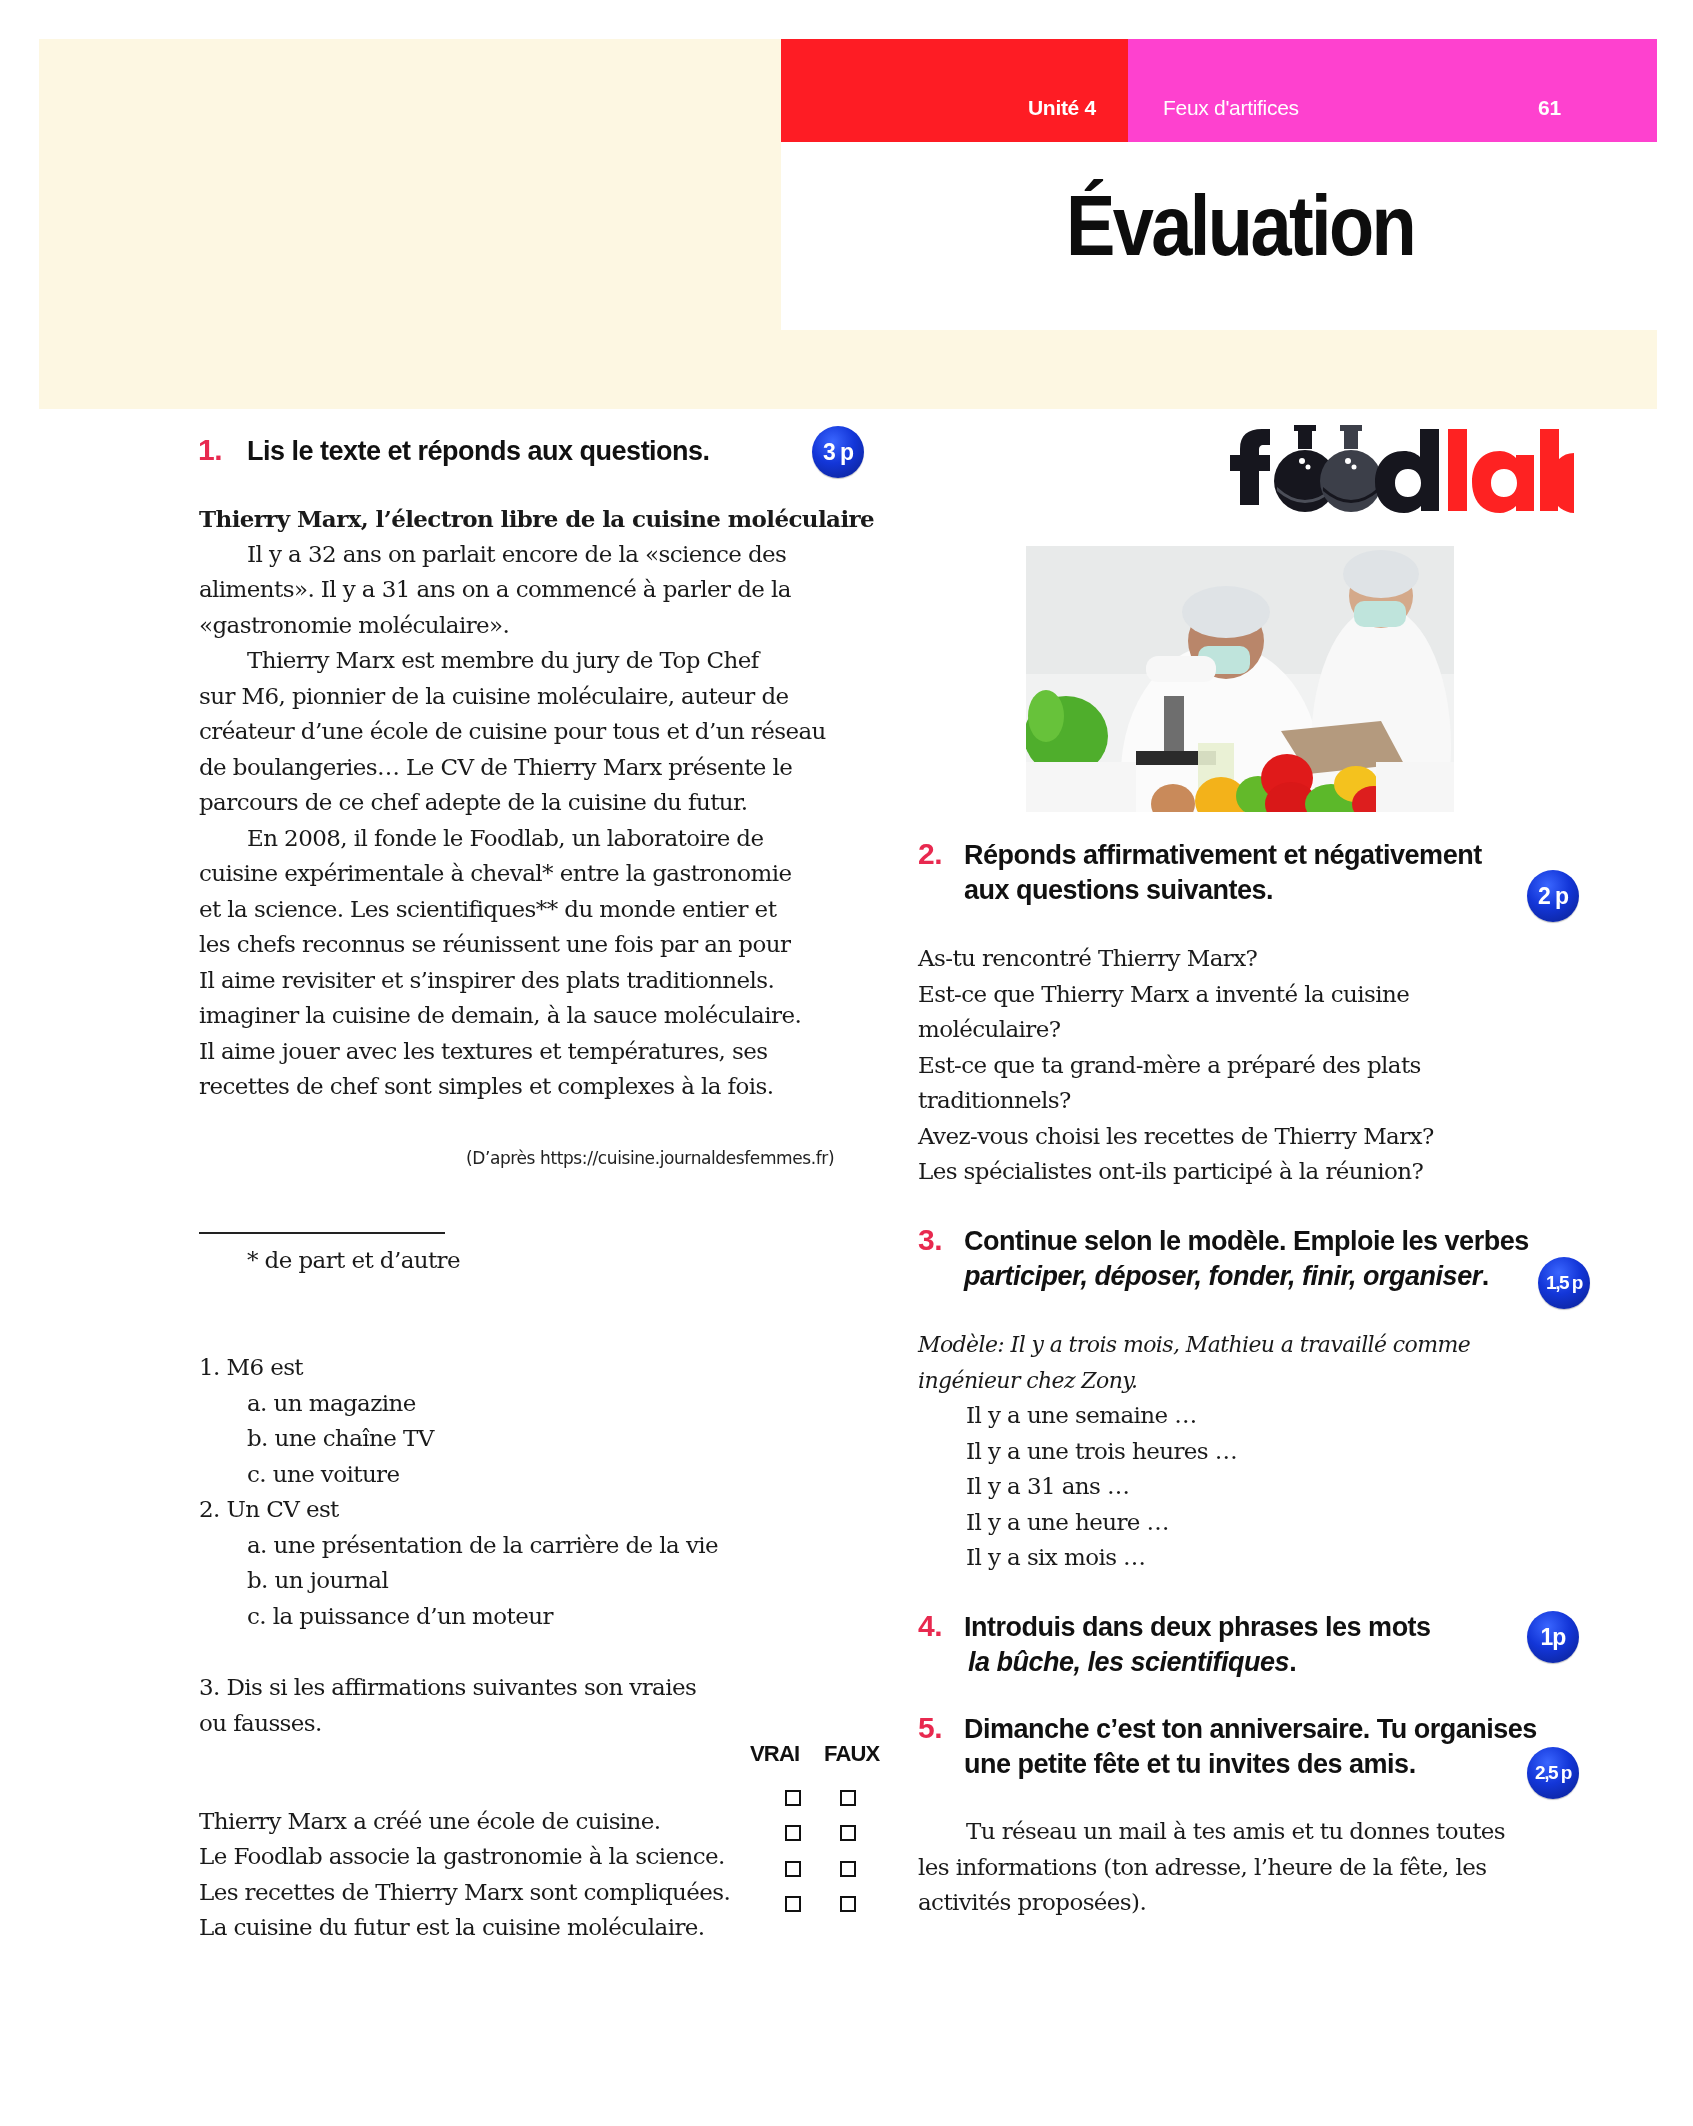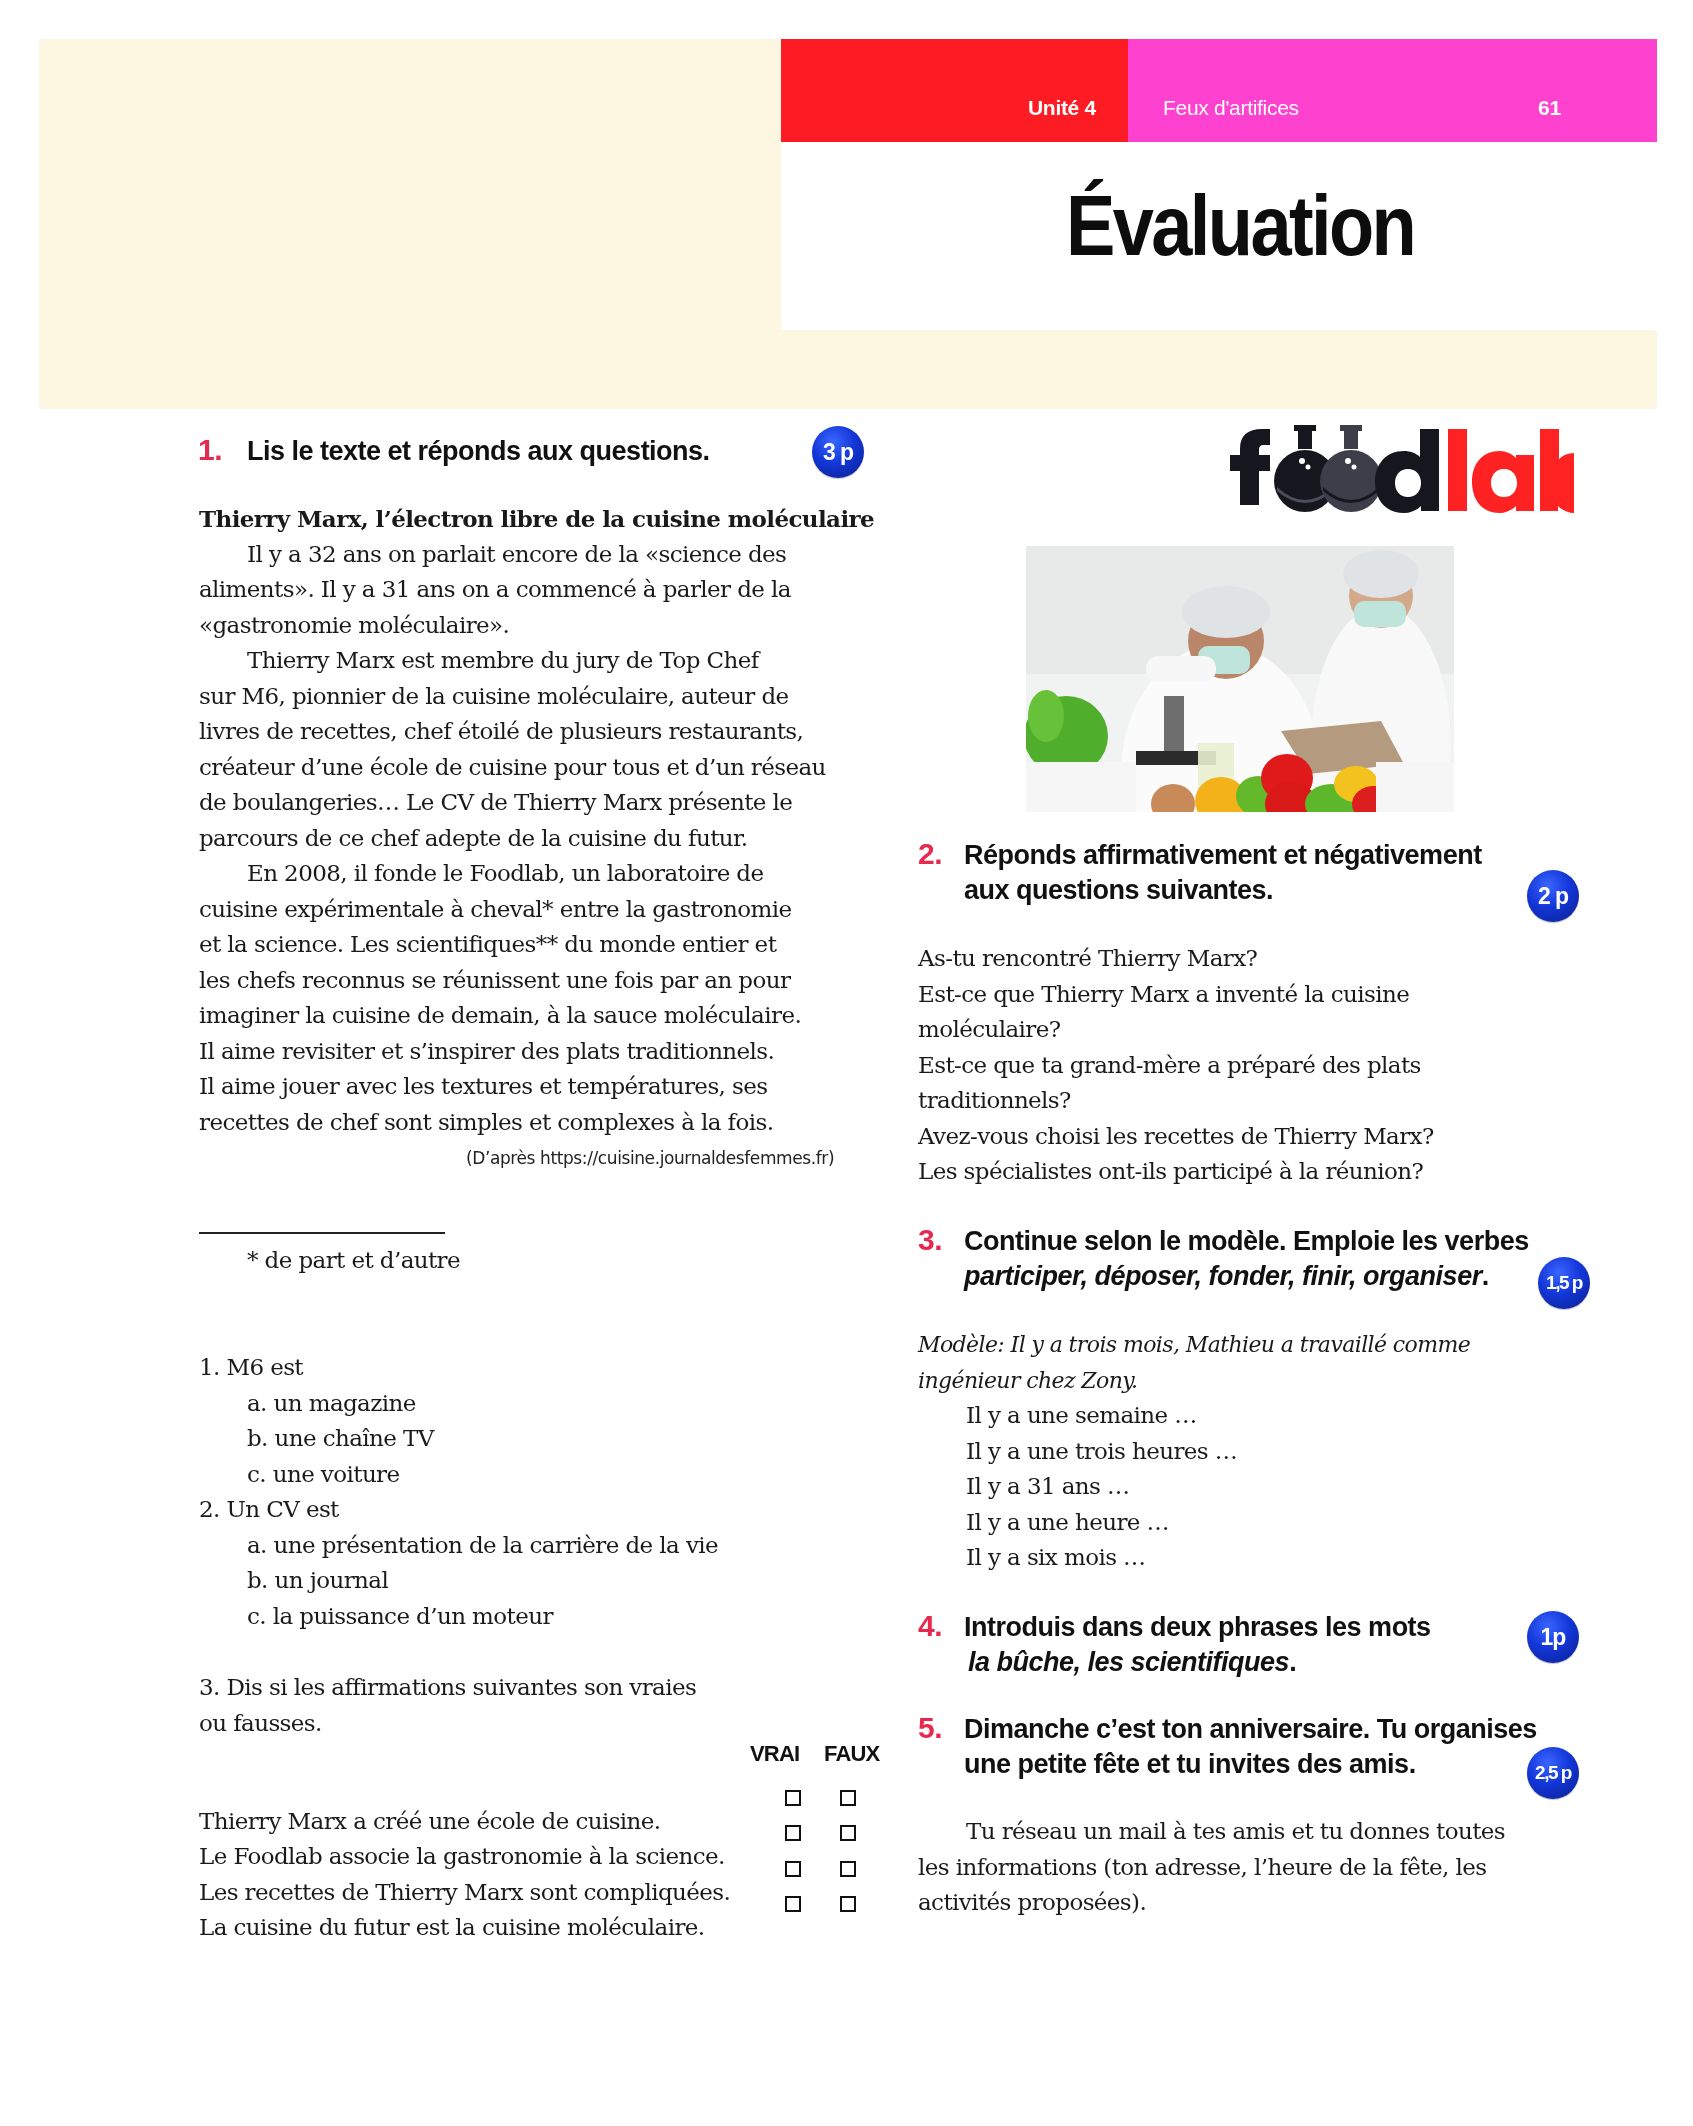--- a/index.html
+++ b/index.html
@@ -74,30 +74,29 @@
 </div>
 <div class="badge" style="left:812px; top:426px;">3 p</div>
 
 <div class="para serif" style="left:199px; top:501px;">
   <span class="line article-title">Thierry Marx, l’électron libre de la cuisine moléculaire</span>
   <span class="line indent">Il y a 32 ans on parlait encore de la «science des</span>
   <span class="line">aliments». Il y a 31 ans on a commencé à parler de la</span>
   <span class="line">«gastronomie moléculaire».</span>
   <span class="line indent">Thierry Marx est membre du jury de Top Chef</span>
   <span class="line">sur M6, pionnier de la cuisine moléculaire, auteur de</span>
-  <span class="line">livres de recettes, chef étoilé de plusieurs restaurants,</span>
   <span class="line">créateur d’une école de cuisine pour tous et d’un réseau</span>
   <span class="line">de boulangeries… Le CV de Thierry Marx  présente le</span>
   <span class="line">parcours de ce chef adepte de la cuisine du futur.</span>
   <span class="line indent">En 2008, il fonde le Foodlab, un laboratoire de</span>
   <span class="line">cuisine expérimentale à cheval* entre la gastronomie</span>
   <span class="line">et la science. Les scientifiques** du monde entier et</span>
   <span class="line">les chefs reconnus se réunissent une fois par an pour</span>
+  <span class="line">Il aime revisiter et s’inspirer des plats traditionnels.</span>
   <span class="line">imaginer la cuisine de demain, à la sauce moléculaire.</span>
-  <span class="line">Il aime revisiter et s’inspirer des plats traditionnels.</span>
   <span class="line">Il aime jouer avec les textures et températures, ses</span>
   <span class="line">recettes de chef sont simples et complexes à la fois.</span>
 </div>
 <span class="source">(D’après https://cuisine.journaldesfemmes.fr)</span>
 
 <div class="fn-rule"></div>
 <div class="para serif" style="left:247px; top:1243px;">
   <span class="line">* de part et d’autre</span>
 </div>
 

